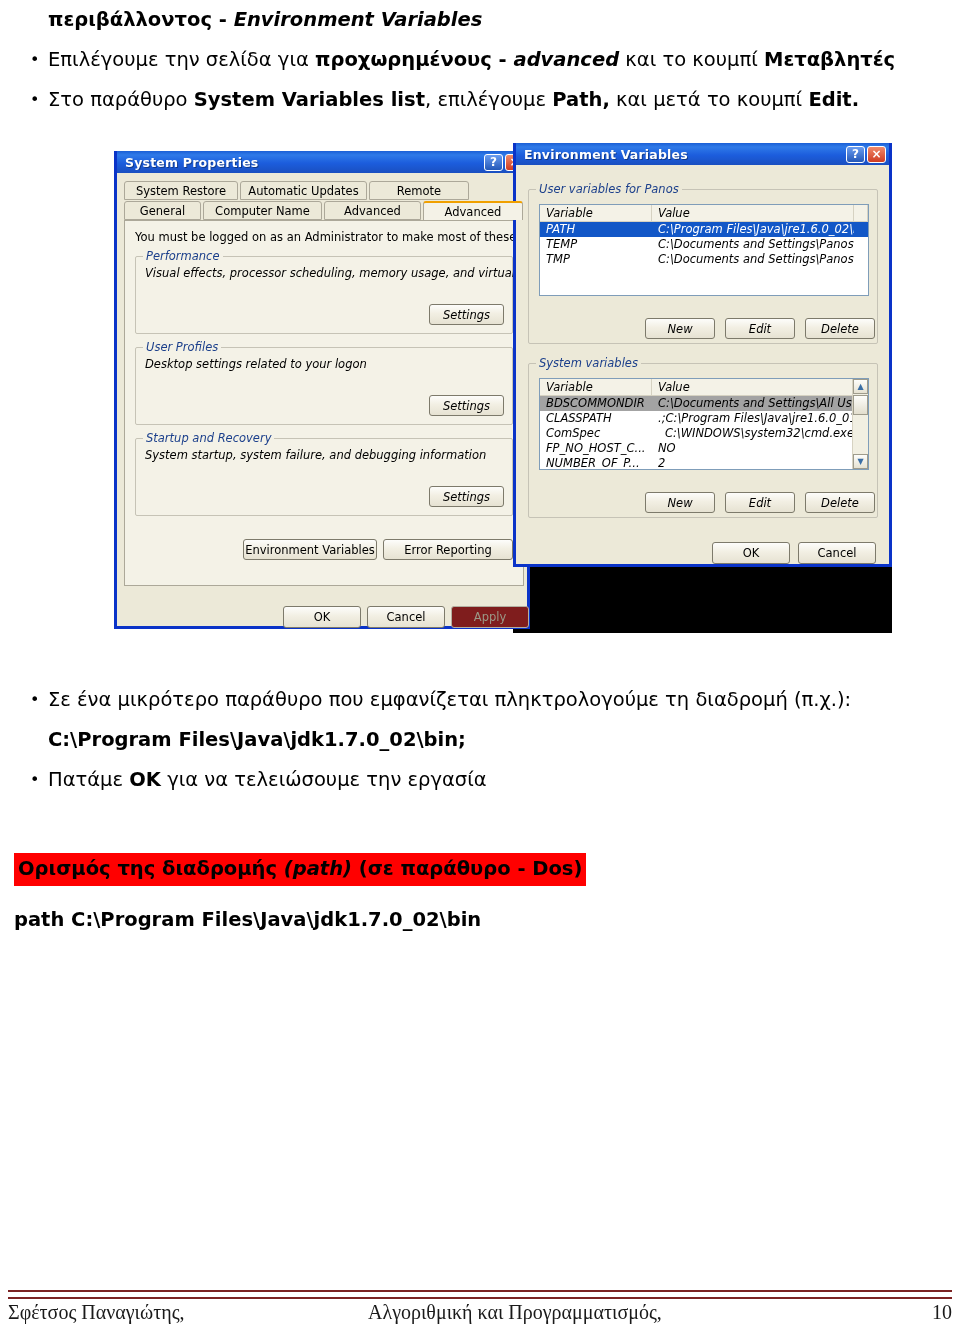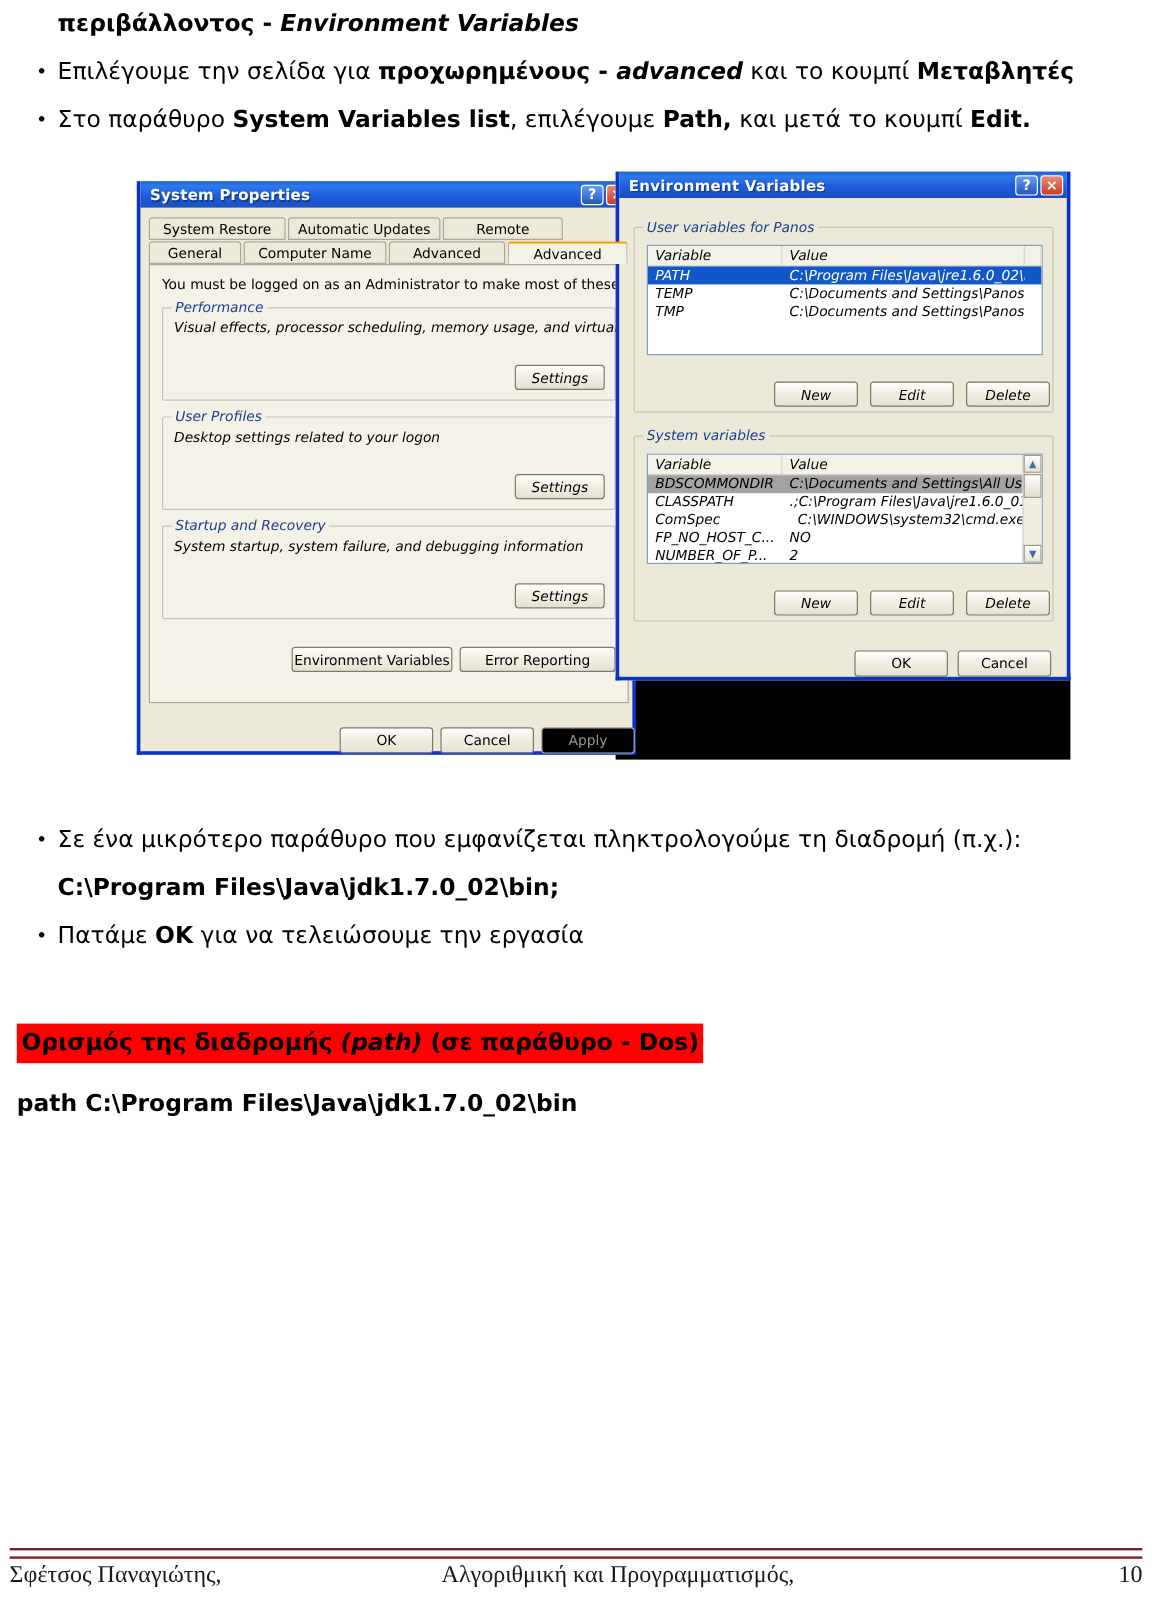--- a/index.html
+++ b/index.html
@@ -356,21 +356,21 @@
           <span class="grp-text">System startup, system failure, and debugging information</span>
           <div class="btn" style="right:8px; bottom:8px; width:75px; height:21px; position:absolute;">Settings</div>
         </div>
 
         <div class="btn" style="left:118px; top:307px; width:134px; height:21px;">Environment Variables</div>
         <div class="btn" style="left:258px; top:307px; width:130px; height:21px;">Error Reporting</div>
       </div>
 
       <div class="btn" style="left:166px; top:422px; width:78px; height:22px;">OK</div>
       <div class="btn" style="left:250px; top:422px; width:78px; height:22px;">Cancel</div>
-      <div class="btn disabled" style="left:334px; top:422px; width:78px; height:22px; background:#000000;">Apply</div>
+      <div class="btn disabled" style="left:334px; top:422px; width:78px; height:22px; background:#7f1d1d;">Apply</div>
     </div>
   </div>
 
   <div class="xpwin" style="left:413px; top:0px; width:379px; height:424px;">
     <div class="xptitle">
       <span class="ttl">Environment Variables</span>
       <span class="tbtn help">?</span>
       <span class="tbtn close">×</span>
     </div>
 

